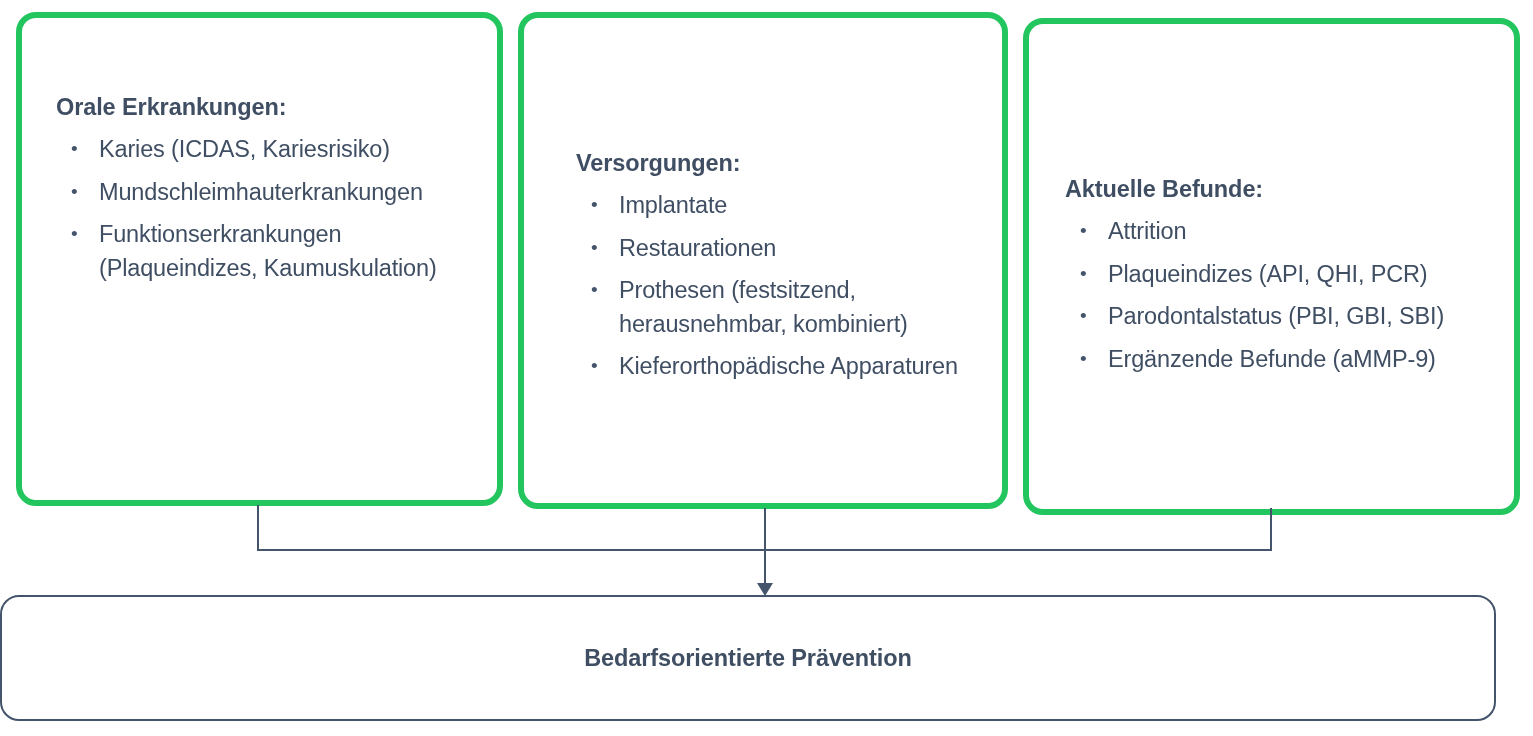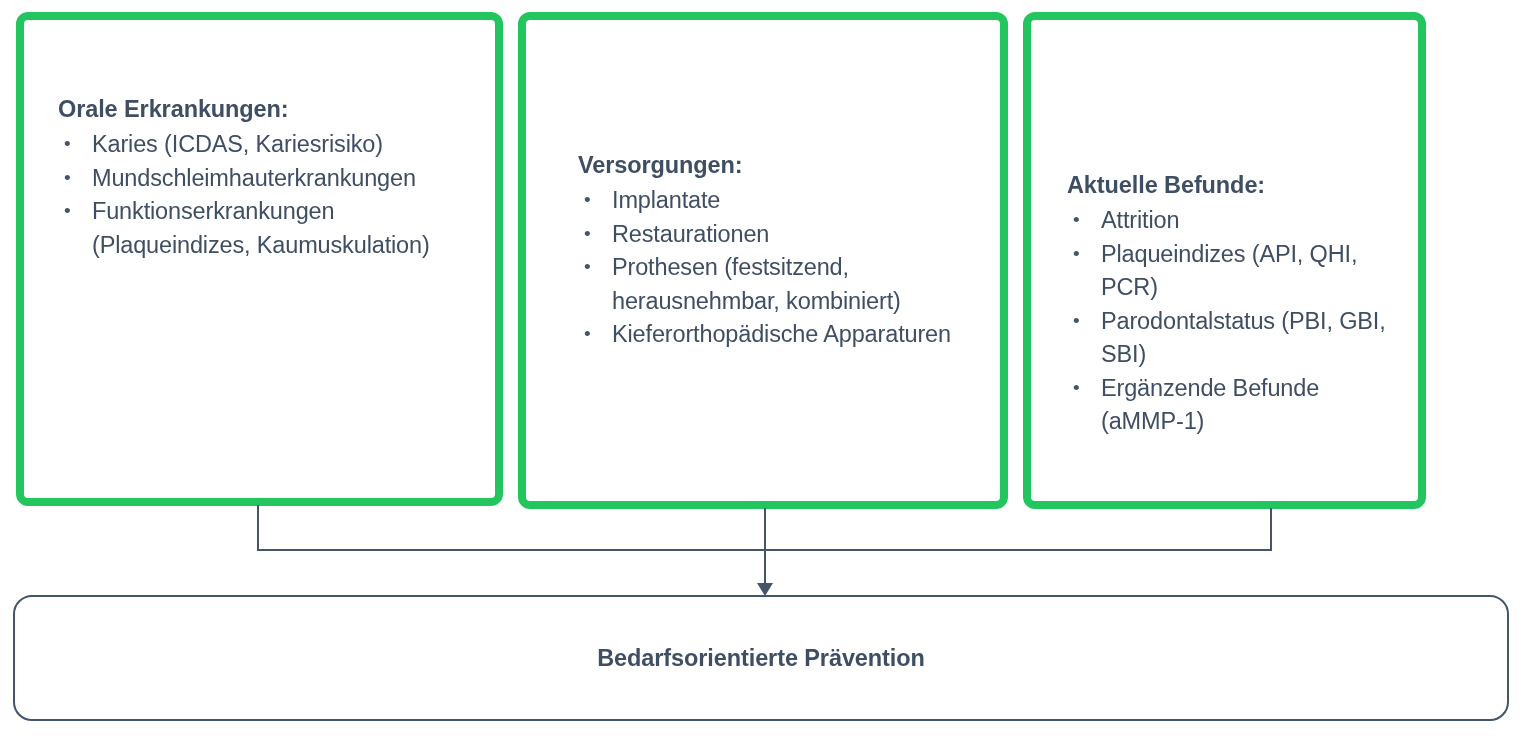--- a/index.html
+++ b/index.html
@@ -17,27 +17,27 @@
   }
   .canvas {
     position: absolute;
     inset: 0;
   }
 
   
   .card {
     position: absolute;
     box-sizing: border-box;
-    border: 8px solid #22c55e;
-    border-radius: 12px;
+    border: 6px solid #22c55e;
+    border-radius: 20px;
     background: #ffffff;
   }
   #card-diseases   { left: 16px;   top: 12px; width: 487px; height: 494px; }
   #card-care       { left: 518px;  top: 12px; width: 490px; height: 497px; }
-  #card-findings   { left: 1023px; top: 12px; width: 403px; height: 497px; }
+  #card-findings   { left: 1023px; top: 18px; width: 497px; height: 497px; }
 
   .card-inner {
     position: absolute;
     left: 0;
     right: 0;
   }
   #card-diseases .card-inner  { top: 72px;  padding-left: 34px; padding-right: 14px; }
   #card-care .card-inner      { top: 128px; padding-left: 52px; padding-right: 14px; }
   #card-findings .card-inner  { top: 148px; padding-left: 36px; padding-right: 14px; }
 
@@ -53,21 +53,21 @@
     list-style: none;
     margin: 0;
     padding: 0;
   }
   ul.bullets > li {
     position: relative;
     padding-left: 34px;
     font-size: 23.5px;
     line-height: 33.5px;
     letter-spacing: -0.15px;
-    margin: 0;
+    margin: 9px;
   }
   ul.bullets > li::before {
     content: "\2022";
     position: absolute;
     left: 6px;
     top: -1px;
     font-size: 19px;
     line-height: 34px;
     color: #44546a;
   }
@@ -94,21 +94,21 @@
     height: 0;
     border-left: 8px solid transparent;
     border-right: 8px solid transparent;
     border-top: 13px solid #44546a;
   }
 
   
   #card-prevention {
     position: absolute;
     box-sizing: border-box;
-    left: 13px;
+    left: 0;
     top: 595px;
     width: 1496px;
     height: 126px;
     border: 2px solid #44546a;
     border-radius: 19px;
     background: #ffffff;
     display: flex;
     align-items: center;
     justify-content: center;
   }
@@ -146,21 +146,21 @@
     </div>
   </div>
 
   <div class="card" id="card-findings">
     <div class="card-inner">
       <div class="card-title">Aktuelle Befunde:</div>
       <ul class="bullets">
         <li>Attrition</li>
         <li>Plaqueindizes (API, QHI, PCR)</li>
         <li>Parodontalstatus (PBI, GBI, SBI)</li>
-        <li>Ergänzende Befunde (aMMP-1)</li>
+        <li>Ergänzende Befunde (aMMP-9)</li>
       </ul>
     </div>
   </div>
 
   <div class="conn conn-v" id="conn-left-stub"></div>
   <div class="conn conn-v" id="conn-mid-stub"></div>
   <div class="conn conn-v" id="conn-right-stub"></div>
   <div class="conn conn-h" id="conn-bus"></div>
   <div class="conn conn-v" id="conn-drop"></div>
   <div id="arrow-head"></div>

